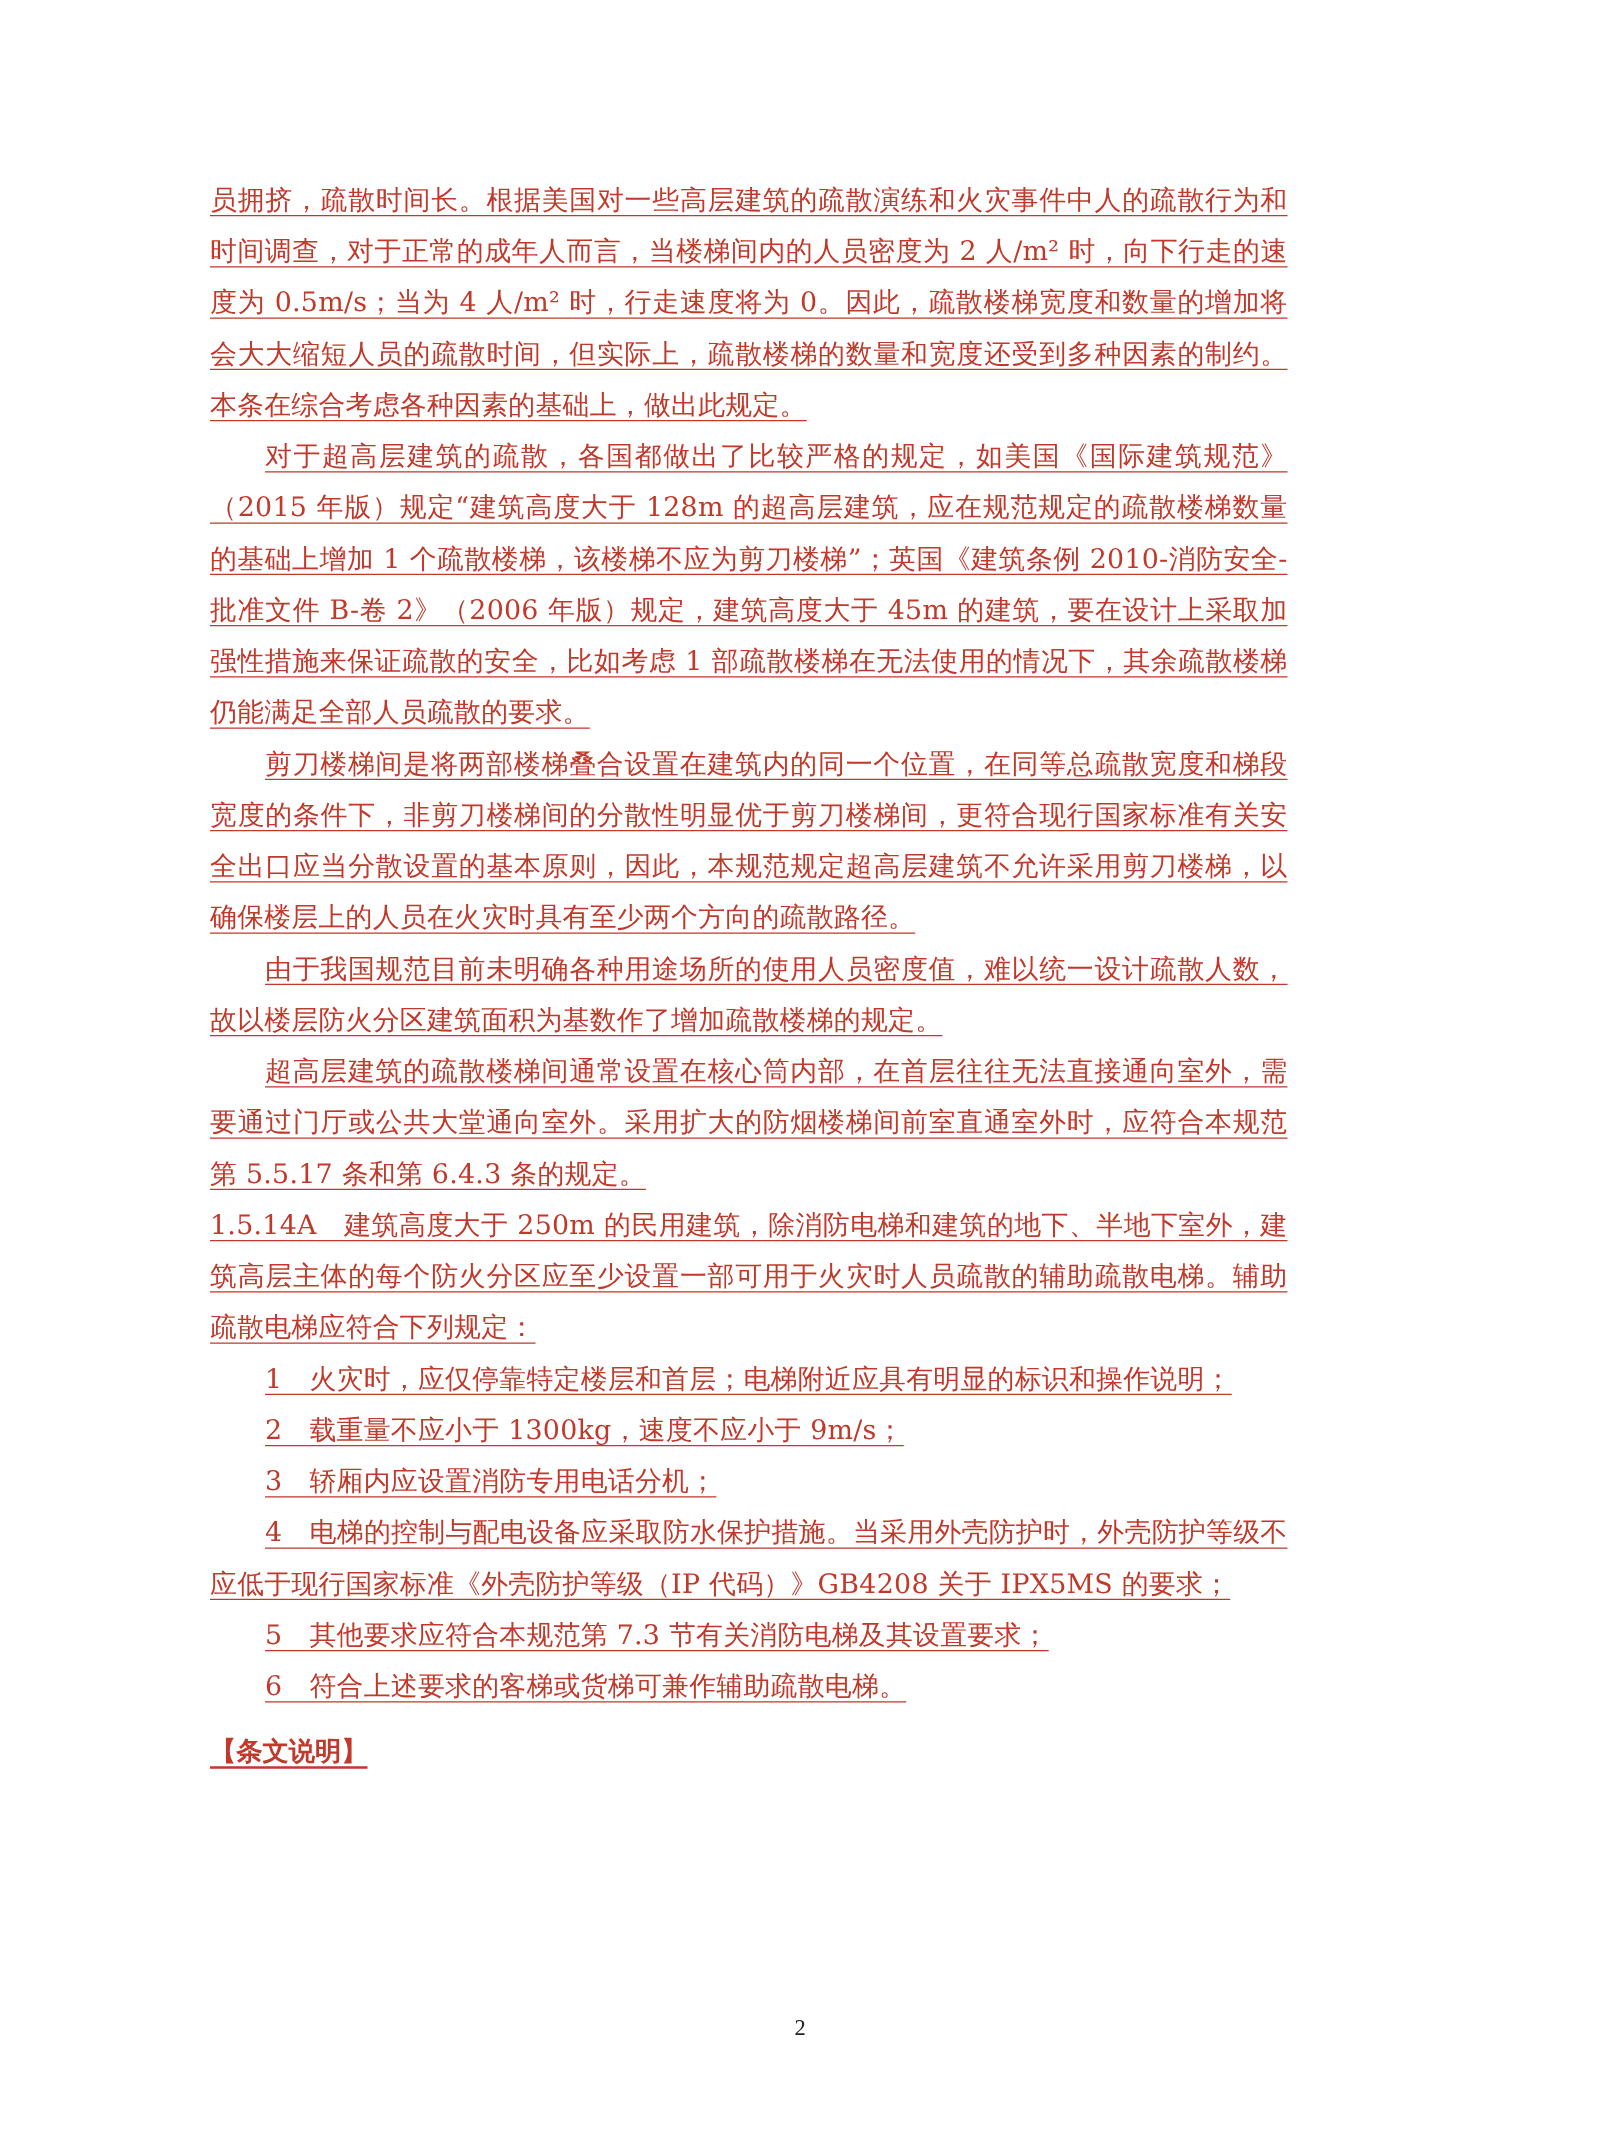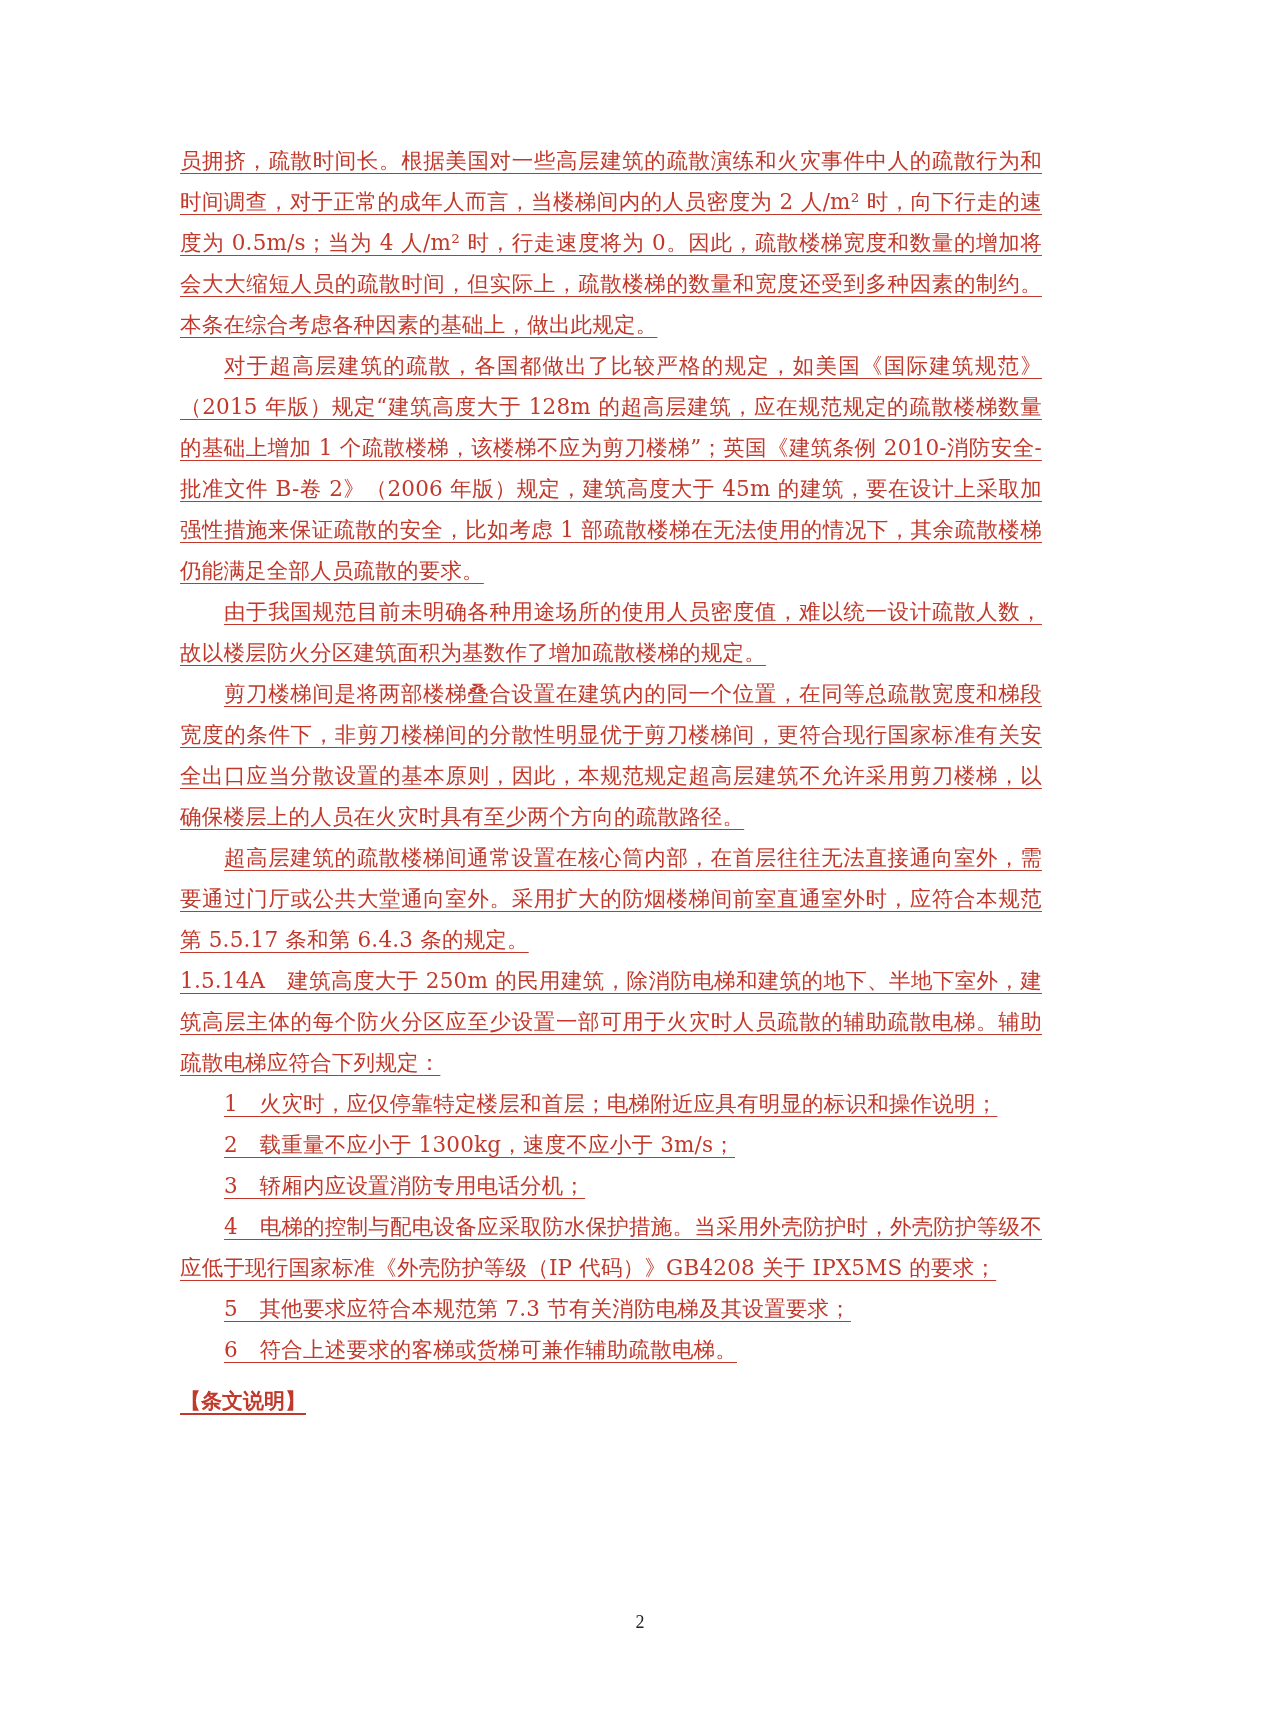--- a/index.html
+++ b/index.html
@@ -14,21 +14,20 @@
     background: #ffffff;
     margin: 0 auto;
     box-sizing: border-box;
     overflow: hidden;
   }
   .content {
     position: absolute;
     left: 168px;
     top: 140px;
     width: 862px;
-    margin-left: 12px;
   }
   .para {
     color: #c0392b;
     font-family: "DejaVu Serif", serif;
     font-size: 21.5px;
     line-height: 41px;
     text-align: justify;
     text-justify: inter-ideograph;
     letter-spacing: 0.2px;
     margin: 0 0 0 0;
@@ -69,31 +68,31 @@
 <body>
 
 <div class="page">
 
   <div class="content">
 
     <p class="para">员拥挤，疏散时间长。根据美国对一些高层建筑的疏散演练和火灾事件中人的疏散行为和时间调查，对于正常的成年人而言，当楼梯间内的人员密度为 2 人/m² 时，向下行走的速度为 0.5m/s；当为 4 人/m² 时，行走速度将为 0。因此，疏散楼梯宽度和数量的增加将会大大缩短人员的疏散时间，但实际上，疏散楼梯的数量和宽度还受到多种因素的制约。本条在综合考虑各种因素的基础上，做出此规定。</p>
 
     <p class="para indent">对于超高层建筑的疏散，各国都做出了比较严格的规定，如美国《国际建筑规范》（2015 年版）规定“建筑高度大于 128m 的超高层建筑，应在规范规定的疏散楼梯数量的基础上增加 1 个疏散楼梯，该楼梯不应为剪刀楼梯”；英国《建筑条例 2010-消防安全-批准文件 B-卷 2》（2006 年版）规定，建筑高度大于 45m 的建筑，要在设计上采取加强性措施来保证疏散的安全，比如考虑 1 部疏散楼梯在无法使用的情况下，其余疏散楼梯仍能满足全部人员疏散的要求。</p>
 
+    <p class="para indent">剪刀楼梯间是将两部楼梯叠合设置在建筑内的同一个位置，在同等总疏散宽度和梯段宽度的条件下，非剪刀楼梯间的分散性明显优于剪刀楼梯间，更符合现行国家标准有关安全出口应当分散设置的基本原则，因此，本规范规定超高层建筑不允许采用剪刀楼梯，以确保楼层上的人员在火灾时具有至少两个方向的疏散路径。</p>
+
     <p class="para indent">由于我国规范目前未明确各种用途场所的使用人员密度值，难以统一设计疏散人数，故以楼层防火分区建筑面积为基数作了增加疏散楼梯的规定。</p>
-
-    <p class="para indent">剪刀楼梯间是将两部楼梯叠合设置在建筑内的同一个位置，在同等总疏散宽度和梯段宽度的条件下，非剪刀楼梯间的分散性明显优于剪刀楼梯间，更符合现行国家标准有关安全出口应当分散设置的基本原则，因此，本规范规定超高层建筑不允许采用剪刀楼梯，以确保楼层上的人员在火灾时具有至少两个方向的疏散路径。</p>
 
     <p class="para indent">超高层建筑的疏散楼梯间通常设置在核心筒内部，在首层往往无法直接通向室外，需要通过门厅或公共大堂通向室外。采用扩大的防烟楼梯间前室直通室外时，应符合本规范第 5.5.17 条和第 6.4.3 条的规定。</p>
 
     <p class="para">1.5.14A　建筑高度大于 250m 的民用建筑，除消防电梯和建筑的地下、半地下室外，建筑高层主体的每个防火分区应至少设置一部可用于火灾时人员疏散的辅助疏散电梯。辅助疏散电梯应符合下列规定：</p>
 
     <p class="para indent-sm">1　火灾时，应仅停靠特定楼层和首层；电梯附近应具有明显的标识和操作说明；</p>
 
-    <p class="para indent-sm">2　载重量不应小于 1300kg，速度不应小于 3m/s；</p>
+    <p class="para indent-sm">2　载重量不应小于 1300kg，速度不应小于 9m/s；</p>
 
     <p class="para indent-sm">3　轿厢内应设置消防专用电话分机；</p>
 
     <p class="para indent-sm">4　电梯的控制与配电设备应采取防水保护措施。当采用外壳防护时，外壳防护等级不应低于现行国家标准《外壳防护等级（IP 代码）》GB4208 关于 IPX5MS 的要求；</p>
 
     <p class="para indent-sm">5　其他要求应符合本规范第 7.3 节有关消防电梯及其设置要求；</p>
 
     <p class="para indent-sm">6　符合上述要求的客梯或货梯可兼作辅助疏散电梯。</p>
 
     <p class="note-title">【条文说明】</p>

